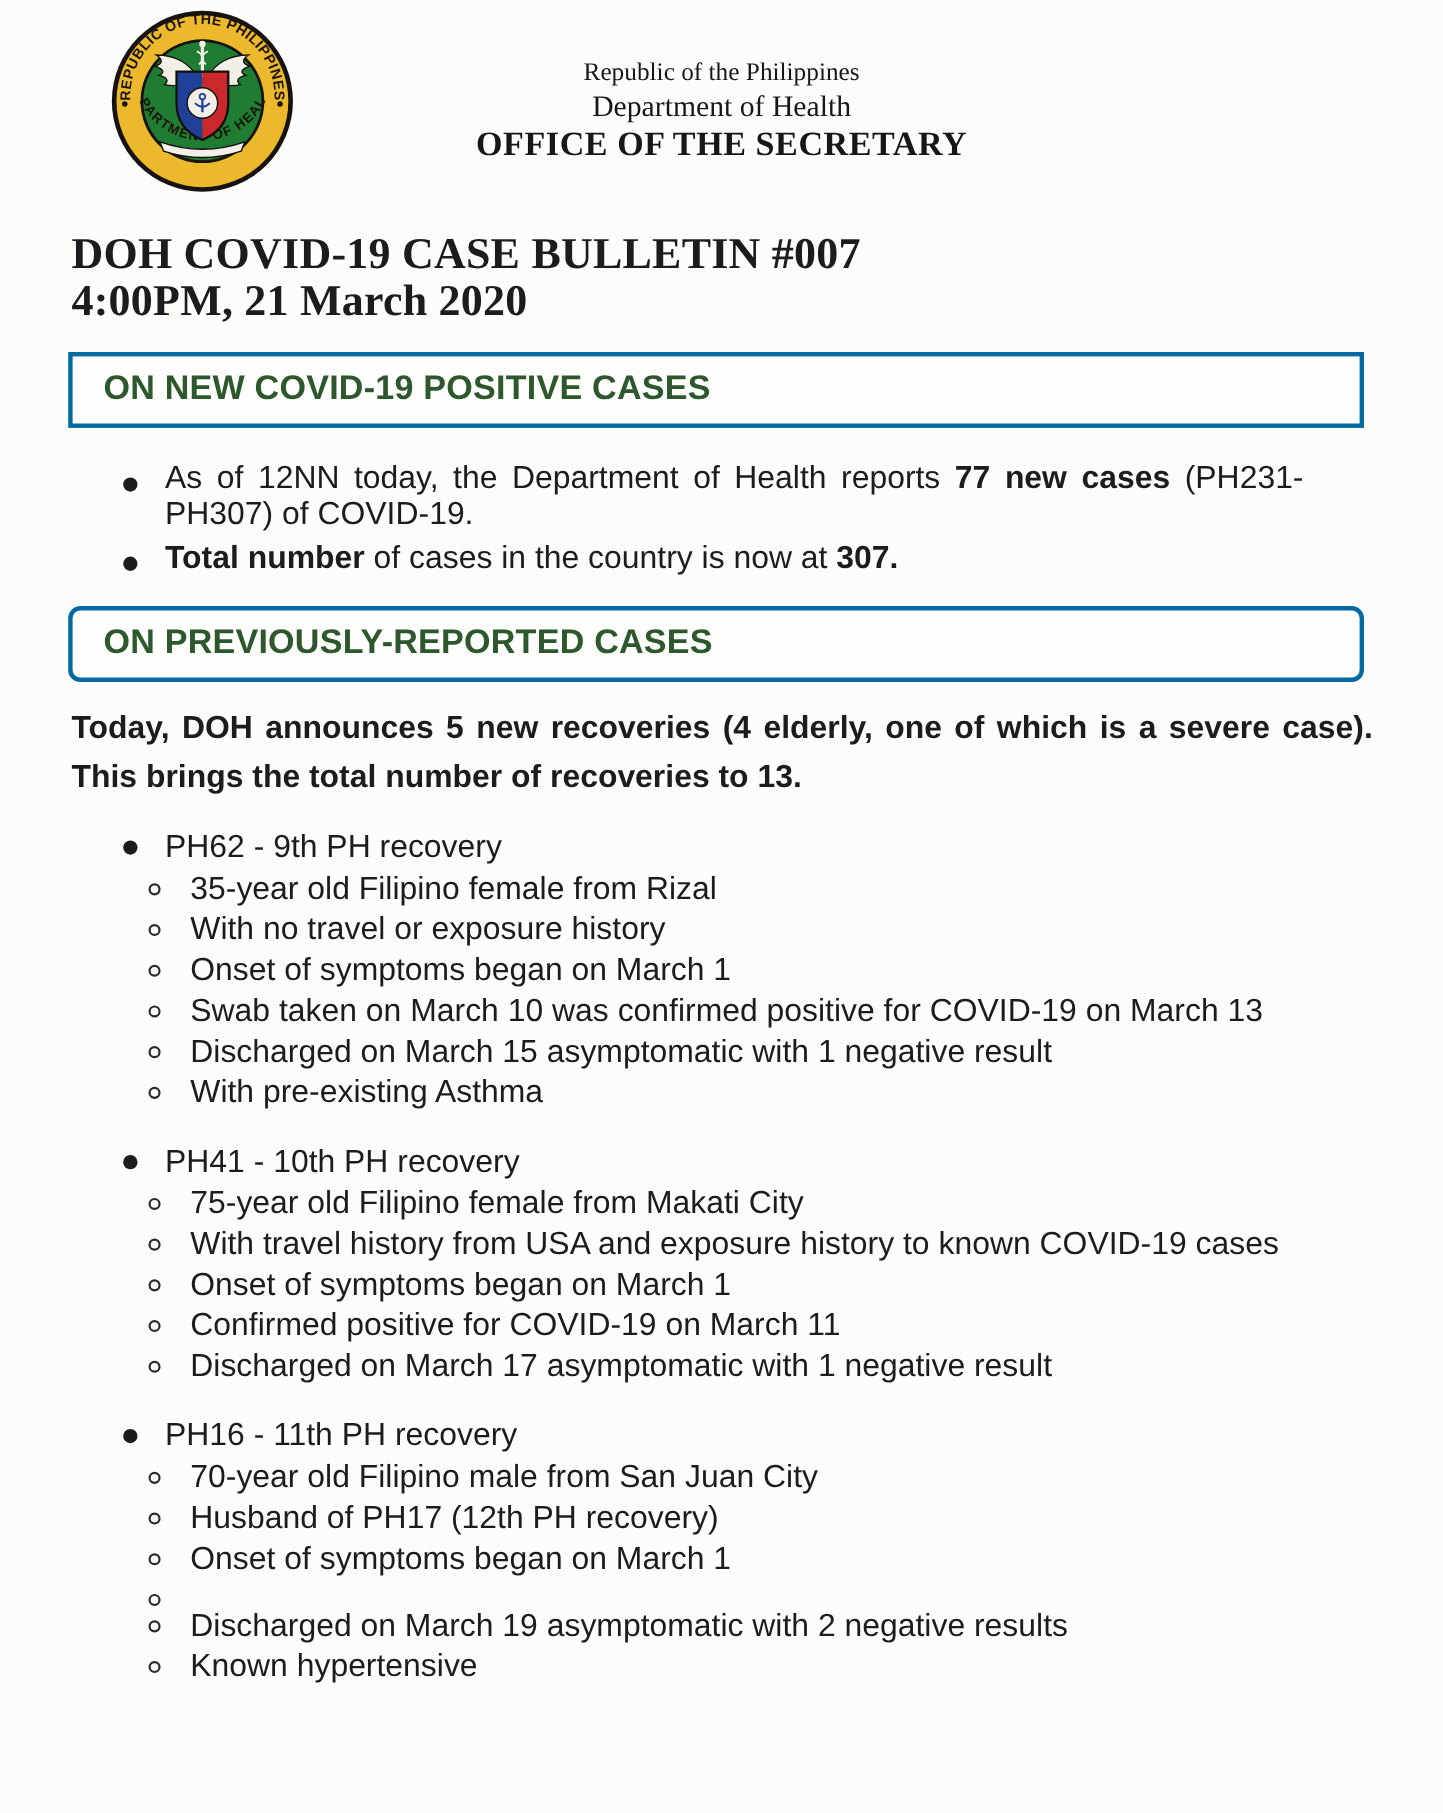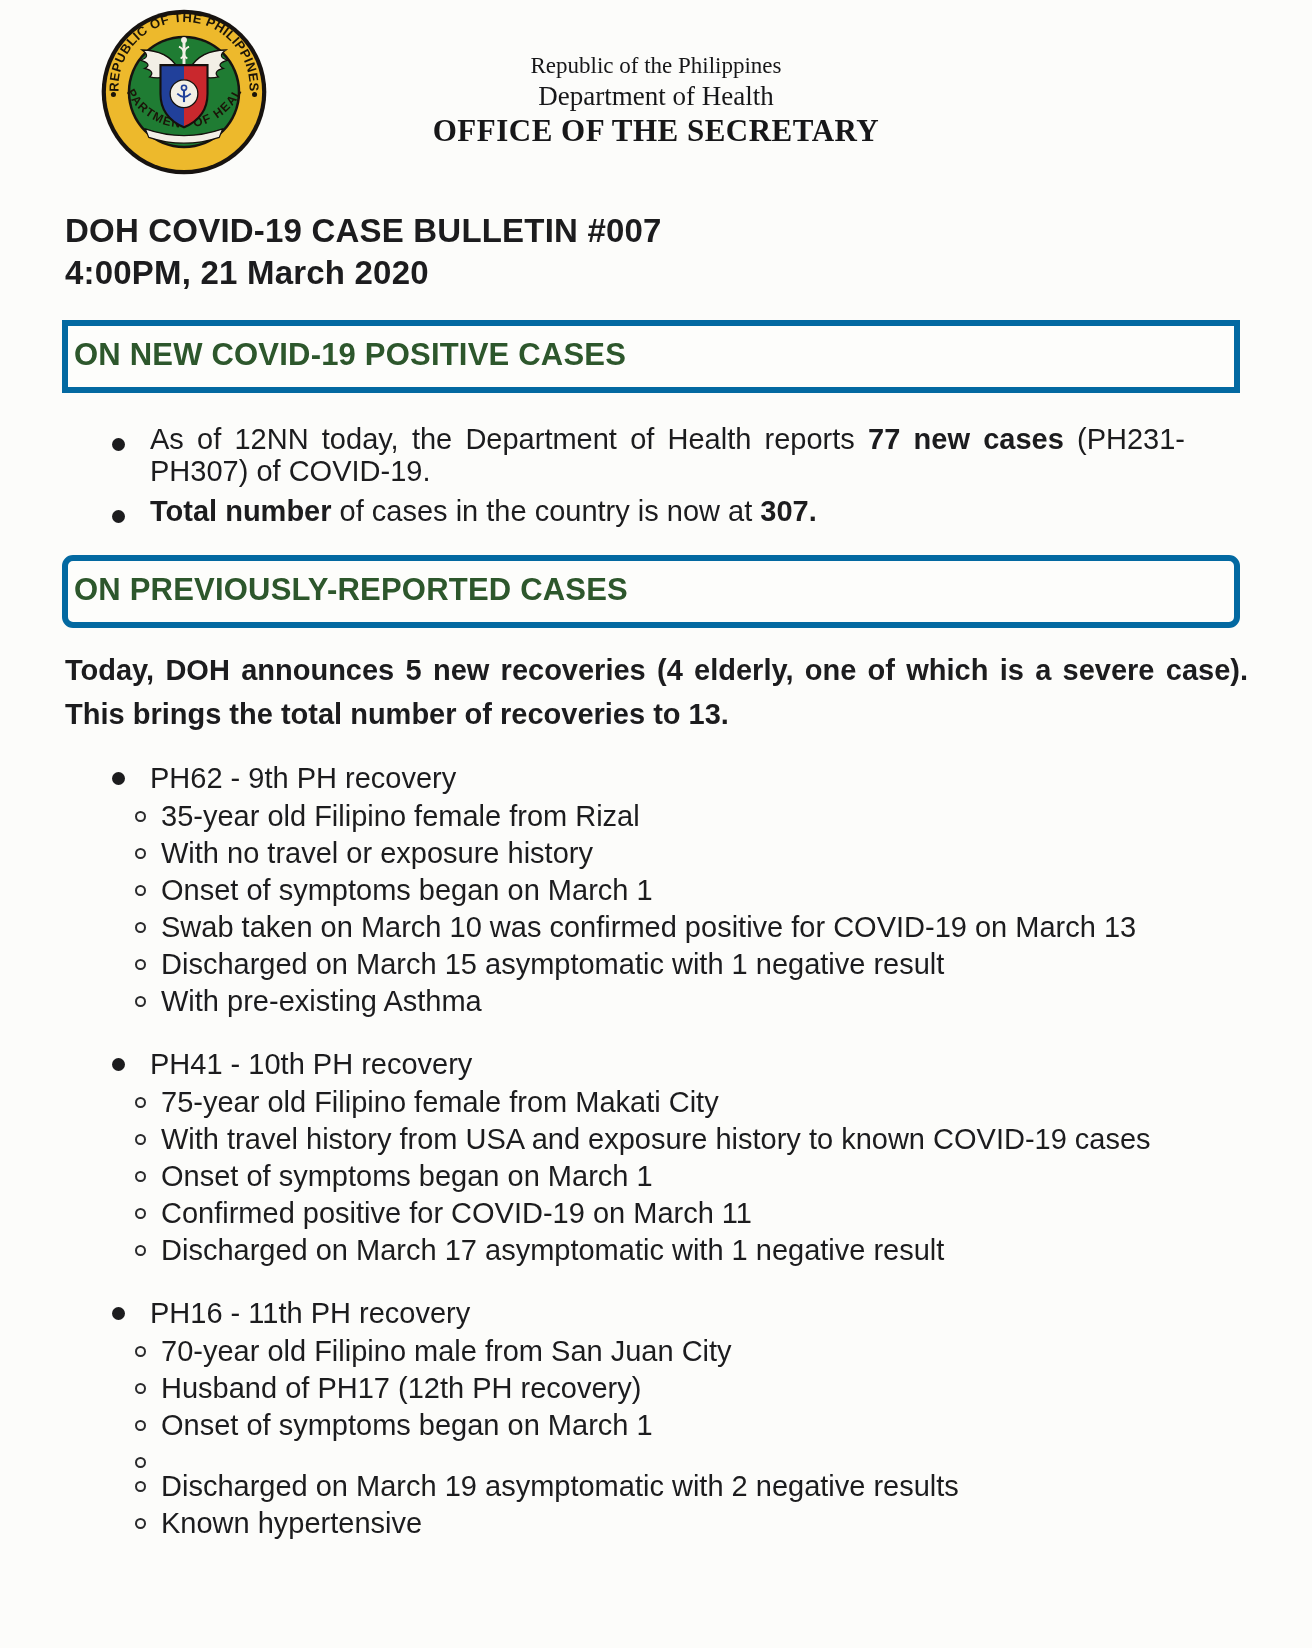--- a/index.html
+++ b/index.html
@@ -21,29 +21,30 @@
     text-align:center;
     font-family:"Liberation Serif", serif;
     color:#171719;
   }
   .h-line1 { font-size:23px; line-height:28px; }
   .h-line2 { font-size:27px; line-height:32px; }
   .h-line3 { font-size:31px; line-height:38px; font-weight:bold; letter-spacing:0.5px; }
   
   .title {
     margin:28px 70px 0 65px;
-    font-size:33px; font-weight:bold; line-height:42px;
+    font-size:40px; font-weight:bold; line-height:42px;
     letter-spacing:0.2px;
+    font-family:Liberation Serif, serif;
   }
   
   .green-box {
     margin:26px 72px 0 62px;
-    border:6px solid #0369a1;
+    border:4px solid #0369a1;
     background:#fdfdfb;
-    padding:9px 16px 13px 6px;
+    padding:9px 16px 13px 28px;
   }
   .green-box.second { margin-top:28px;border-radius:11px; }
   .green-heading {
     color:#2d572c; font-size:31px; font-weight:bold; line-height:39px;
     letter-spacing:0.2px;
   }
   
   .bullets { margin:30px 127px 0 112px; }
   .bullet-item { display:flex; margin-bottom:8px; }
   .dot-marker {
@@ -60,21 +61,21 @@
     font-size:29px; line-height:44px; font-weight:bold;
     text-align:justify;
   }
   
   .cases { margin:22px 45px 0 112px; }
   .case { margin-bottom:24px; }
   .case-title-row { display:flex; }
   .case-title-row .dot-marker { margin-top:14px; }
   .case-title { font-size:29px; font-weight:normal; line-height:40px; }
   .case-details { padding-left:23px; }
-  .sub-item { display:flex; }
+  .sub-item { display:flex;gap:12px; }
   .circle-marker {
     flex:none; width:11px; height:11px; border-radius:50%;
     border:2px solid #2a2a2c; background:transparent;
     margin:13px 15px 0 0;
   }
   .sub-text { font-size:29px; line-height:37px; }
 </style>
 </head>
 <body>
 

